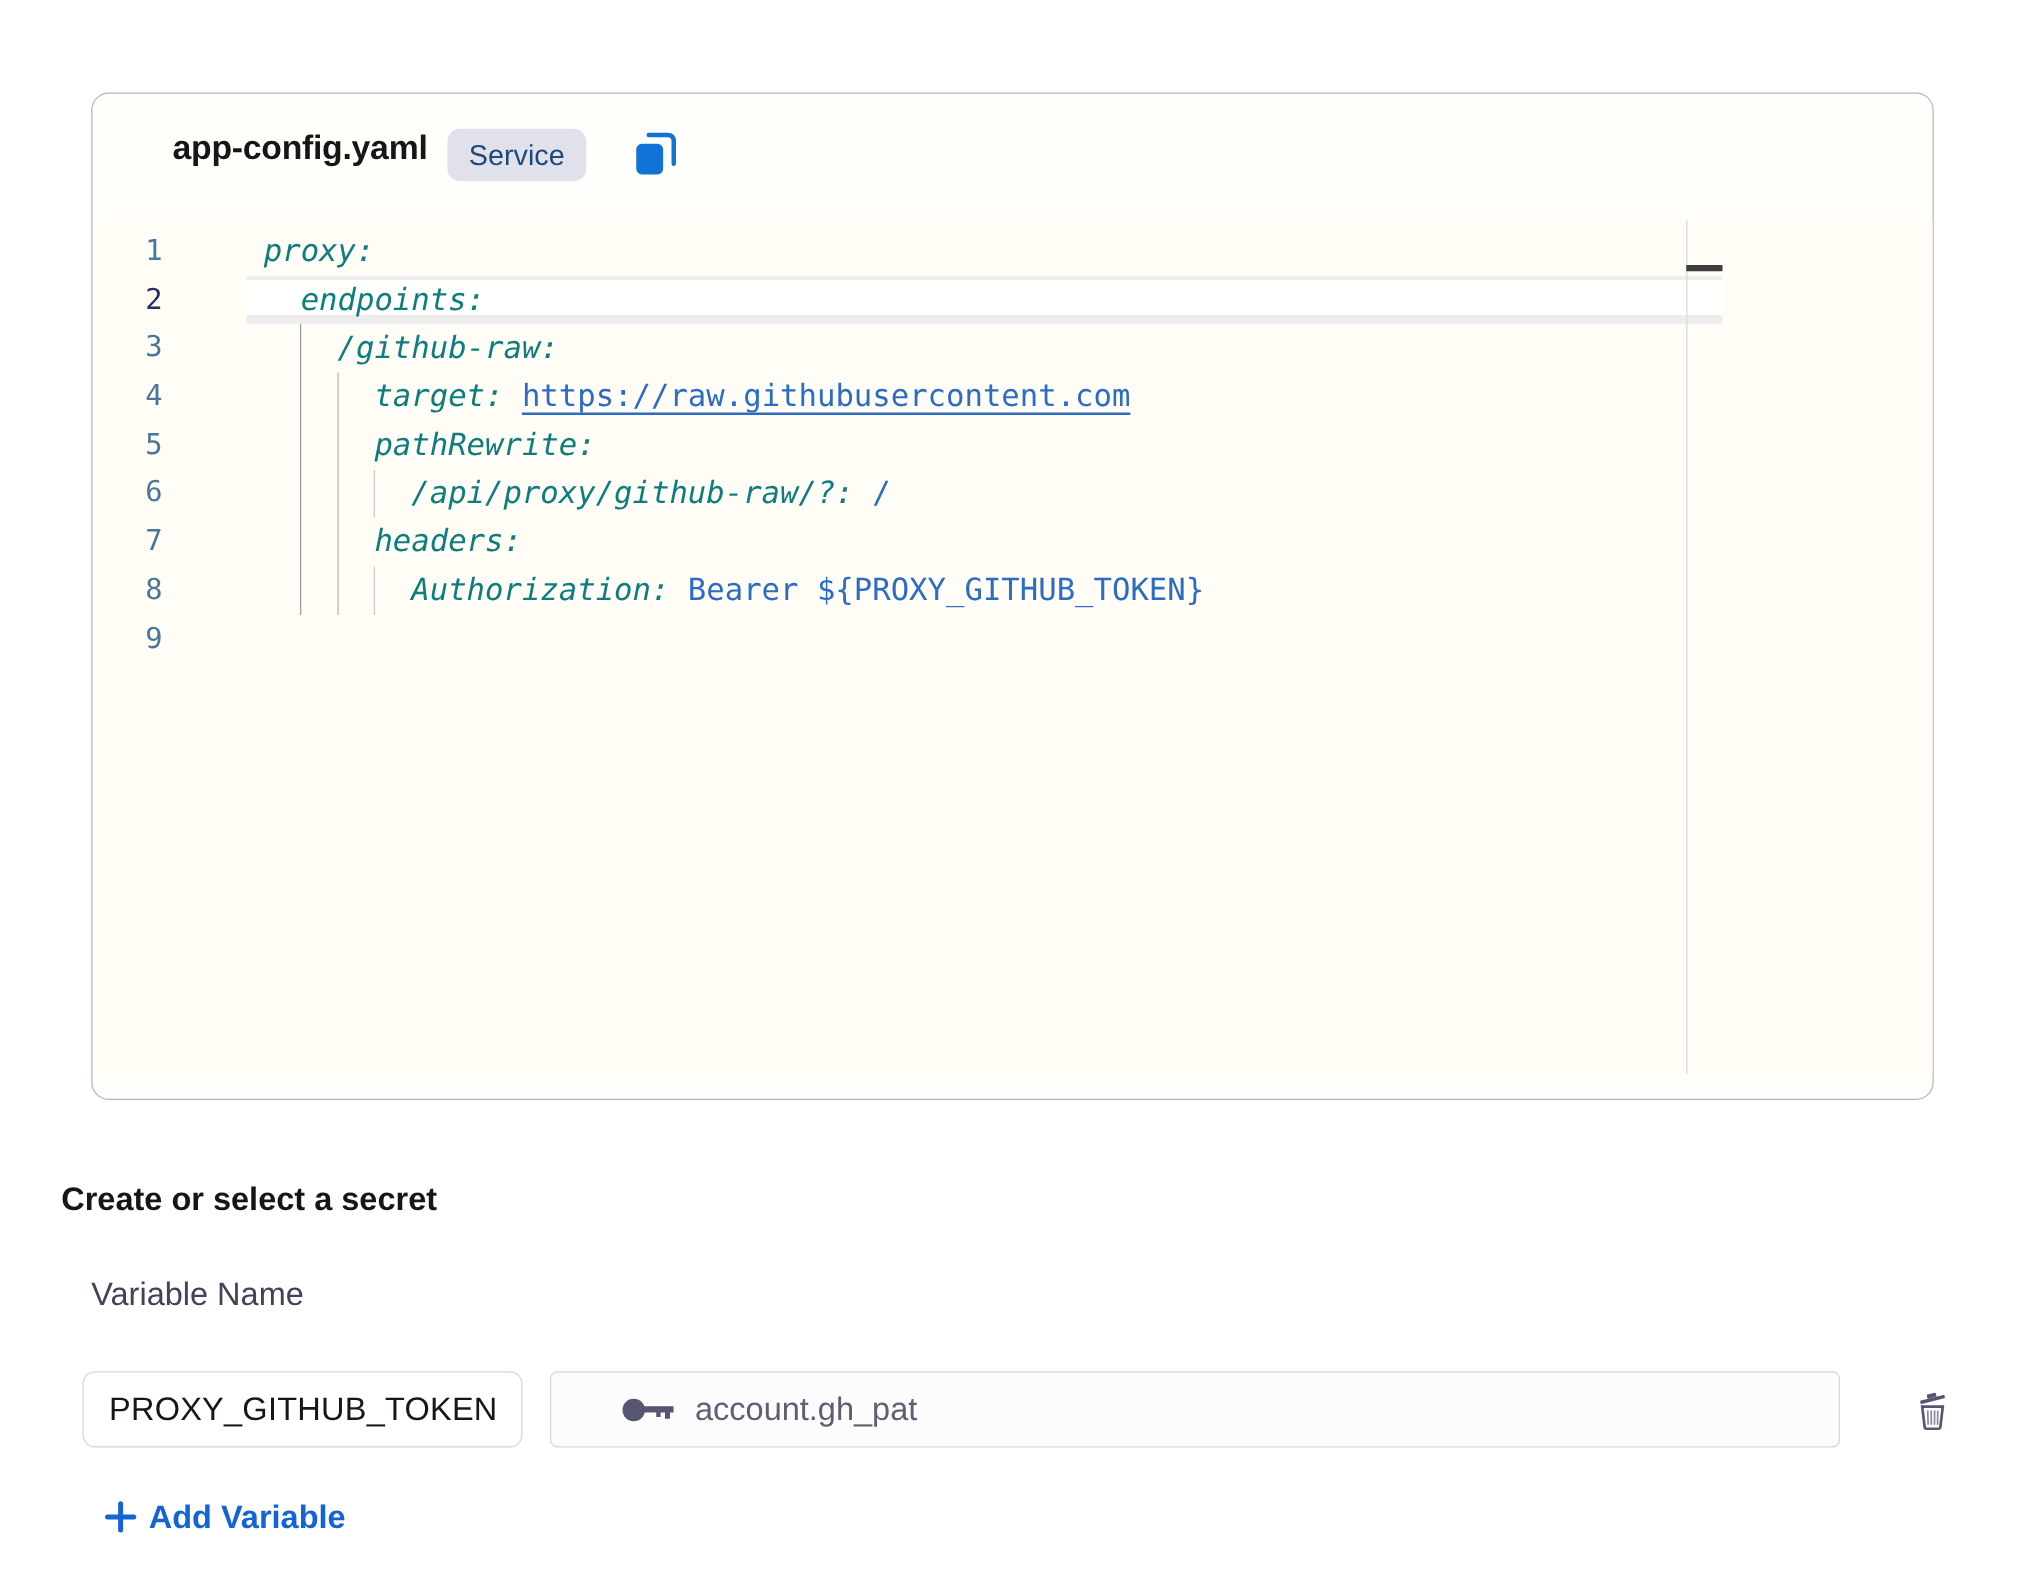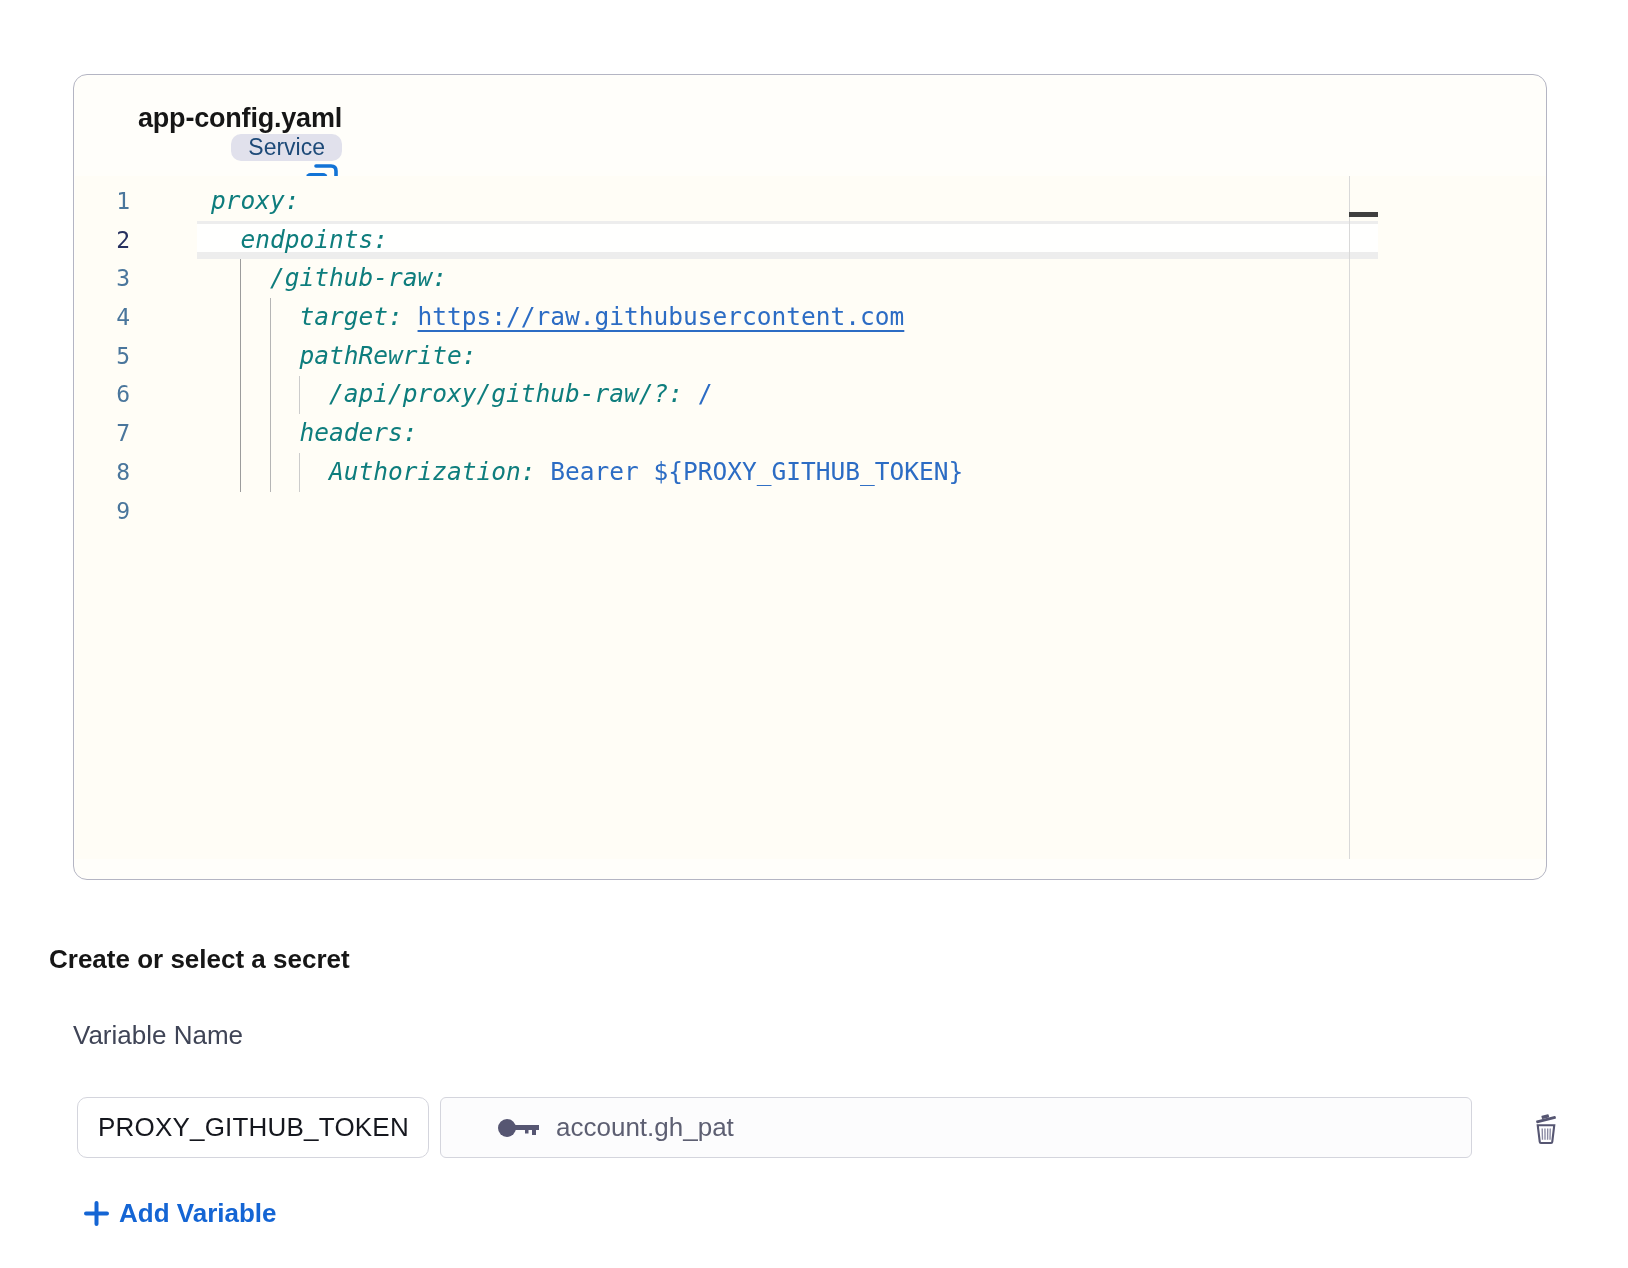--- a/index.html
+++ b/index.html
@@ -25,23 +25,23 @@
     --thumb:#3f3f3f;
     --vline:#d9d9d9;
   }
   *{margin:0;padding:0;box-sizing:border-box;}
   html,body{width:1628px;height:1268px;background:#ffffff;overflow:hidden;
     font-family:"Liberation Sans", sans-serif;position:relative;}
 
   
   .card{position:absolute;left:73px;top:74px;width:1474px;height:806px;
     background:var(--card-bg);border:1.5px solid var(--card-border);border-radius:14px;}
-  .card-header{position:absolute;left:64px;top:28px;height:48px;display:flex;align-items:flex-end;flex-direction:column;}
+  .card-header{position:absolute;left:64px;top:28px;height:48px;display:flex;align-items:flex-start;}
   .file-title{font-size:27px;font-weight:bold;color:var(--heading-ink);letter-spacing:-0.2px;}
-  .badge{margin-left:16px;display:inline-flex;align-items:center;height:28px;padding:0 17px;
+  .badge{margin-left:16px;display:inline-flex;align-items:center;height:42px;padding:0 17px;
     background:var(--badge-bg);color:var(--badge-text);font-size:23px;border-radius:10px;}
   .copy-btn{margin-left:34px;border:none;background:none;cursor:pointer;width:42px;height:44px;
     display:flex;align-items:center;justify-content:center;}
 
   
   .editor{position:absolute;left:1px;top:101px;width:1471px;height:683px;background:var(--editor-bg);}
   .rows{position:relative;z-index:1;display:flex;padding-top:6px;
     font-family:"DejaVu Sans Mono", monospace;font-size:24.5px;line-height:38.7px;}
   .gutter{width:55px;flex:none;text-align:right;color:var(--num-blue);font-size:23px;}
   .gutter .ln{height:38.7px;line-height:38.7px;}
@@ -61,21 +61,21 @@
   .g3a{left:224px;top:199.5px;height:38.7px;background:var(--guide3);}
   .g3b{left:224px;top:276.9px;height:38.7px;background:var(--guide3);}
   .vline{position:absolute;left:1274px;top:0;width:1px;height:683px;background:var(--vline);}
   .thumb{position:absolute;left:1274px;top:36px;width:29px;height:5px;background:var(--thumb);cursor:grab;}
 
   
   .section-heading{position:absolute;left:38px;top:944px;font-size:26px;font-weight:bold;color:var(--heading-ink);margin-left:11px;}
   .var-label{position:absolute;left:73px;top:1020px;font-size:26px;color:var(--label-ink);}
   .var-input{position:absolute;left:66px;top:1097px;width:352px;height:61px;background:#ffffff;
     border:1.5px solid var(--input-border);border-radius:10px;padding:0 20px;
-    font-family:"Liberation Sans", sans-serif;font-size:26px;color:var(--input-text);letter-spacing:0.2px;margin-left:11px;}
+    font-family:"Liberation Sans", sans-serif;font-size:26px;color:var(--input-text);letter-spacing:0.2px;}
   .secret-select{position:absolute;left:440px;top:1097px;width:1032px;height:61px;background:#fcfcfd;
     border:1.5px solid var(--input-border);border-radius:6px;display:flex;align-items:center;
     padding-left:56px;cursor:pointer;}
   .secret-select .txt{margin-left:17px;font-size:26px;color:var(--select-text);}
   .trash-btn{position:absolute;left:1524px;top:1108px;width:44px;height:44px;border:none;background:none;
     cursor:pointer;display:flex;align-items:center;justify-content:center;}
   .add-var{position:absolute;left:83px;top:1198px;display:flex;align-items:center;gap:9px;
     border:none;background:none;cursor:pointer;}
   .add-var .lbl{font-size:26px;font-weight:bold;color:var(--link-blue);}
 </style>

